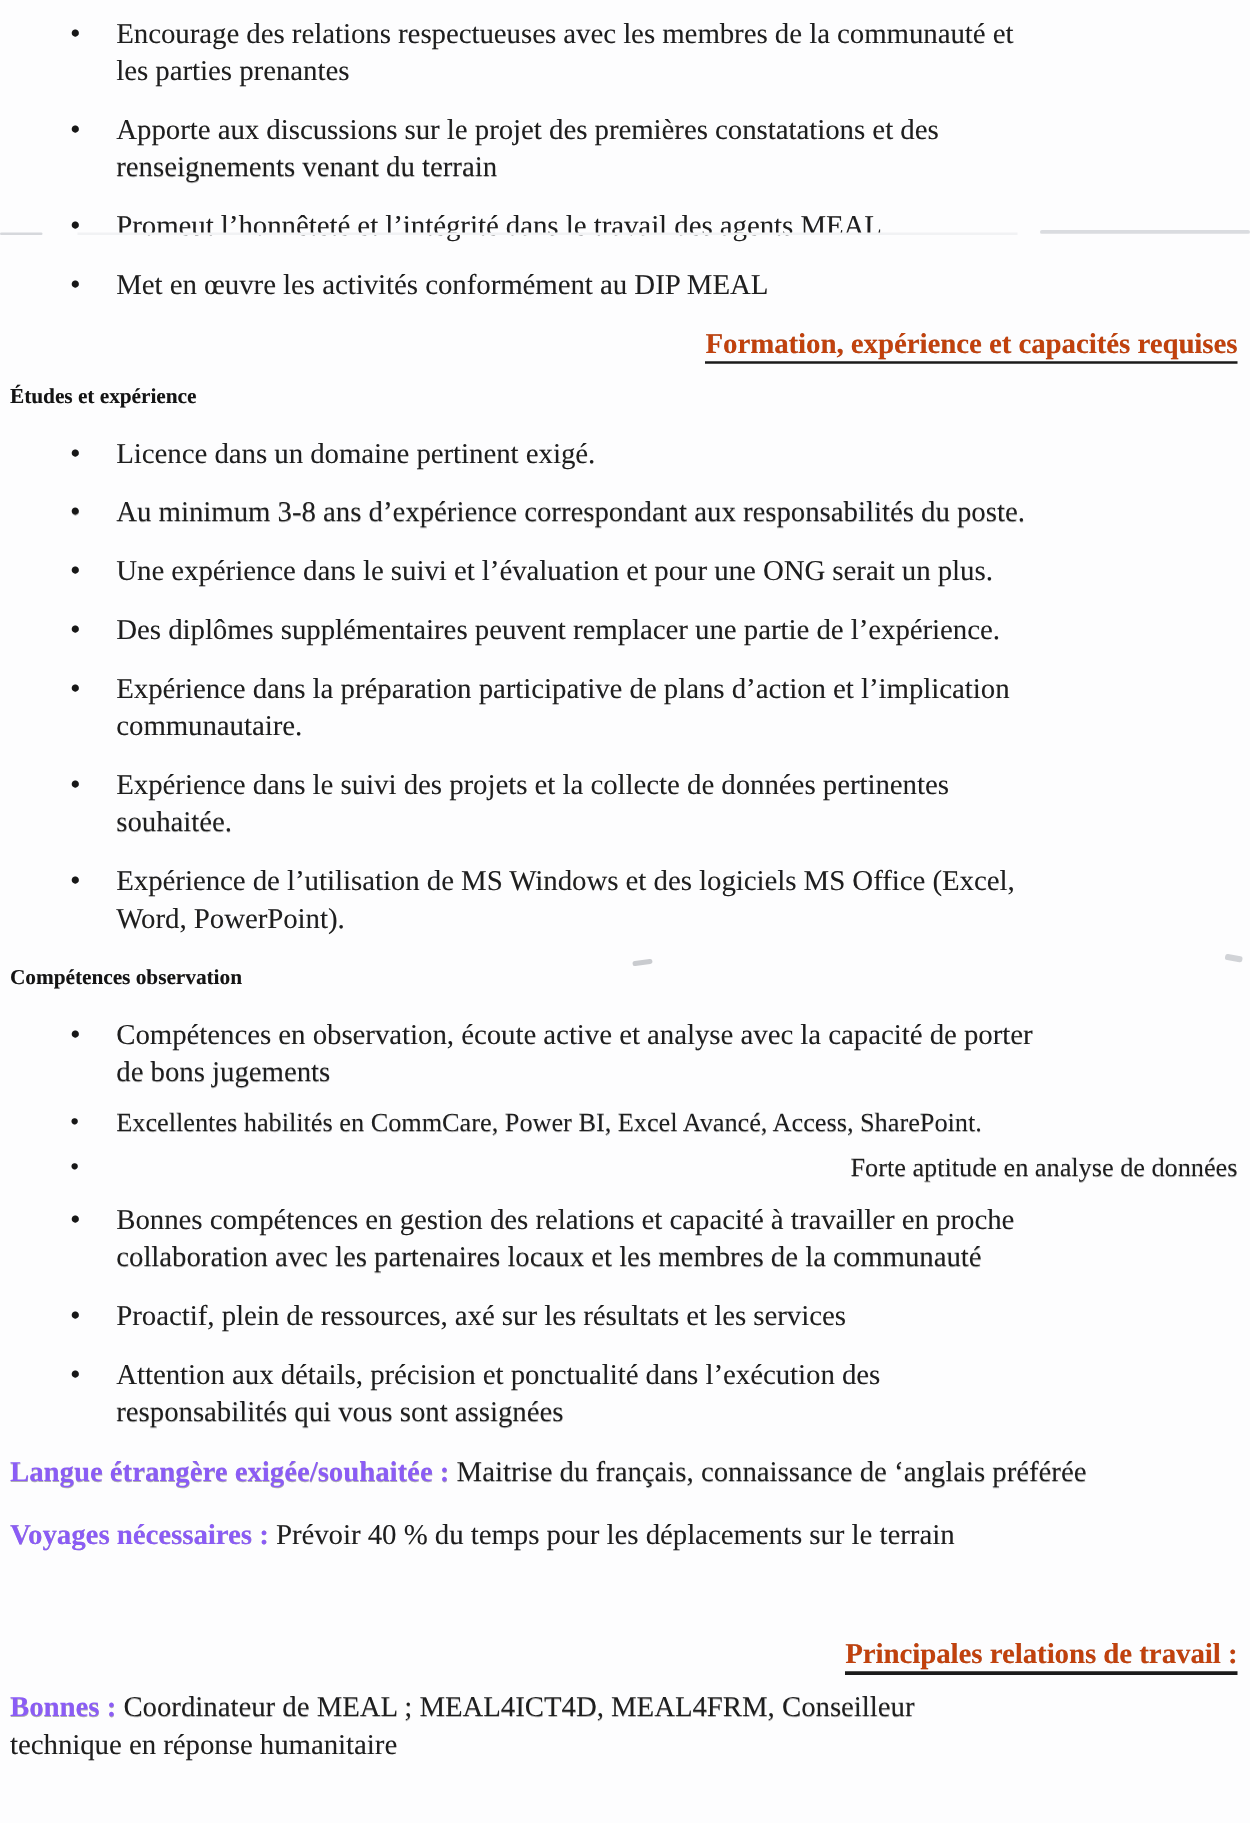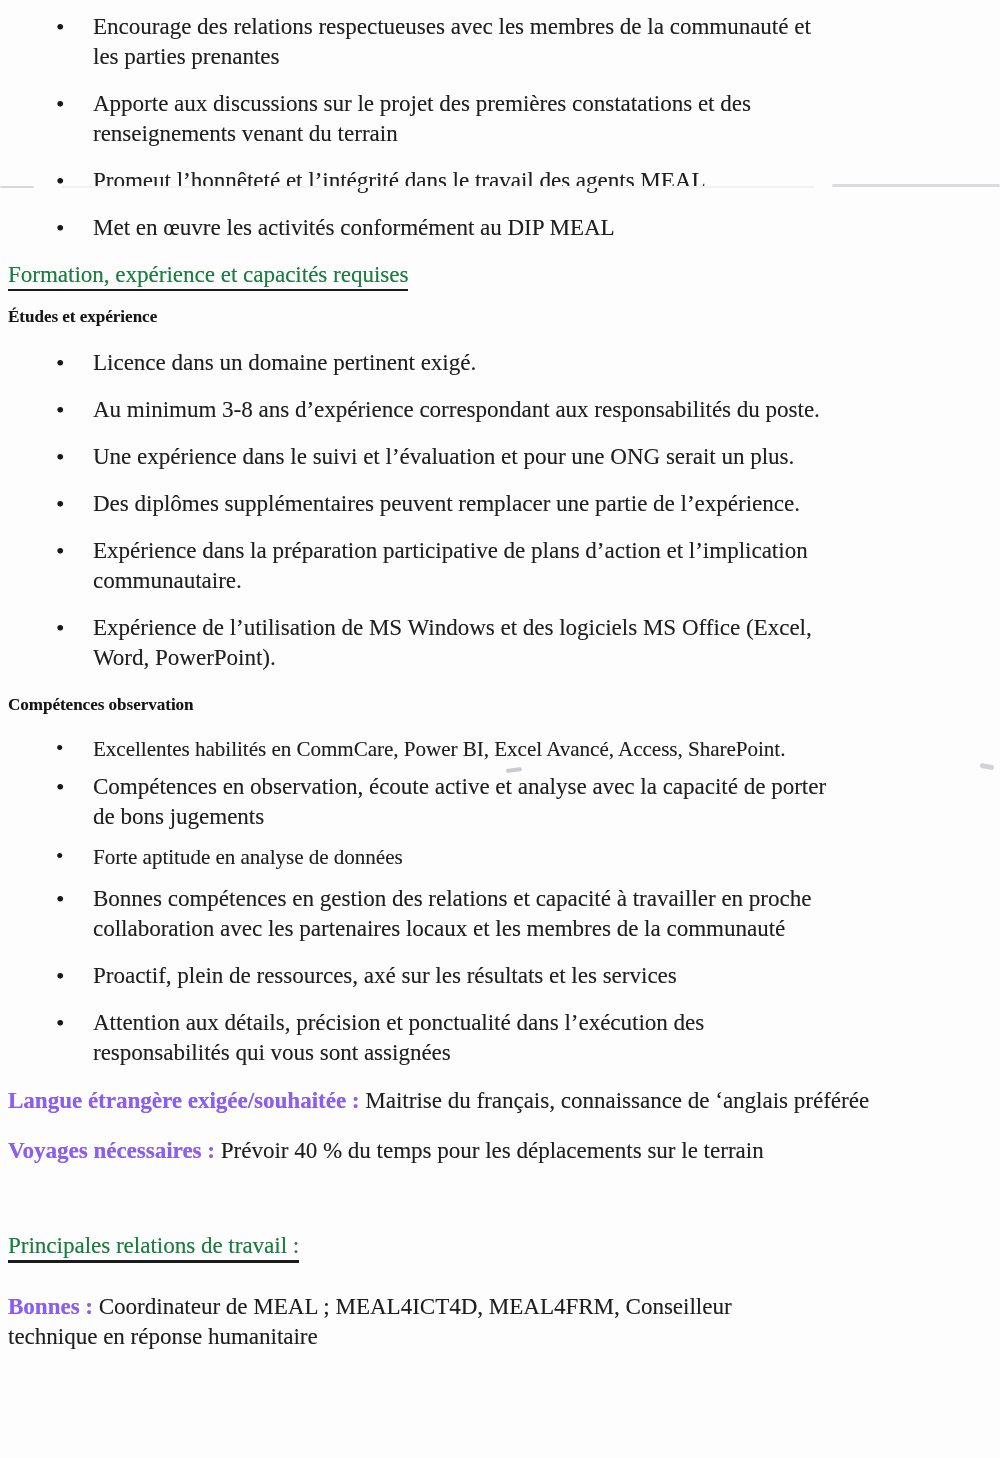--- a/index.html
+++ b/index.html
@@ -43,33 +43,34 @@
   li.bullet .li-text {
     white-space: pre-wrap;
   }
   li.bullet.small {
     font-size: 21px;
     line-height: 26px;
     margin-bottom: 10px;
   }
   li.bullet.small::before { font-size: 21px; top: -1px; }
   li.bullet.tight { margin-bottom: 12px; }
-  li.bullet.tight2 { margin-bottom: 14px; }
+  li.bullet.tight2 { margin-bottom: 14px; text-align: right; }
   h2.doc-heading {
     font-size: 23px;
     line-height: 30px;
-    font-weight: normal;
-    color: #15803d;
+    font-weight: bold;
+    color: #c2410c;
     margin: 0 0 12px 0;
+    text-align: right;
   }
   h2.doc-heading .u {
     border-bottom: 2px solid #1b1b1b;
     padding-bottom: 2px;
   }
-  h2.relations { margin-top: 65px; margin-bottom: 31px; }
+  h2.relations { margin-top: 65px; margin-bottom: 13px; }
   h2.relations .u { border-bottom-width: 3px; }
   h3.doc-subheading {
     font-size: 17px;
     line-height: 30px;
     font-weight: bold;
     color: #141414;
     margin: 0 0 16px 0;
   }
   h3.competences { margin-bottom: 16px; }
   p.para {
@@ -132,34 +133,38 @@
       <span class="li-text">Une expérience dans le suivi et l’évaluation et pour une ONG serait un plus.</span>
     </li>
     <li class="bullet">
       <span class="li-text">Des diplômes supplémentaires peuvent remplacer une partie de l’expérience.</span>
     </li>
     <li class="bullet">
       <span class="li-text">Expérience dans la préparation participative de plans d’action et l’implication
 communautaire.</span>
     </li>
     <li class="bullet">
+      <span class="li-text">Expérience dans le suivi des projets et la collecte de données pertinentes
+souhaitée.</span>
+    </li>
+    <li class="bullet">
       <span class="li-text">Expérience de l’utilisation de MS Windows et des logiciels MS Office (Excel,
 Word, PowerPoint).</span>
     </li>
   </ul>
 
   <h3 class="doc-subheading competences">Compétences observation</h3>
 
   <ul class="bullets">
-    <li class="bullet small">
-      <span class="li-text">Excellentes habilités en CommCare, Power BI, Excel Avancé, Access, SharePoint.</span>
-    </li>
     <li class="bullet tight">
       <span class="li-text">Compétences en observation, écoute active et analyse avec la capacité de porter
 de bons jugements</span>
+    </li>
+    <li class="bullet small">
+      <span class="li-text">Excellentes habilités en CommCare, Power BI, Excel Avancé, Access, SharePoint.</span>
     </li>
     <li class="bullet small tight2">
       <span class="li-text">Forte aptitude en analyse de données</span>
     </li>
     <li class="bullet">
       <span class="li-text">Bonnes compétences en gestion des relations et capacité à travailler en proche
 collaboration avec les partenaires locaux et les membres de la communauté</span>
     </li>
     <li class="bullet">
       <span class="li-text">Proactif, plein de ressources, axé sur les résultats et les services</span>

